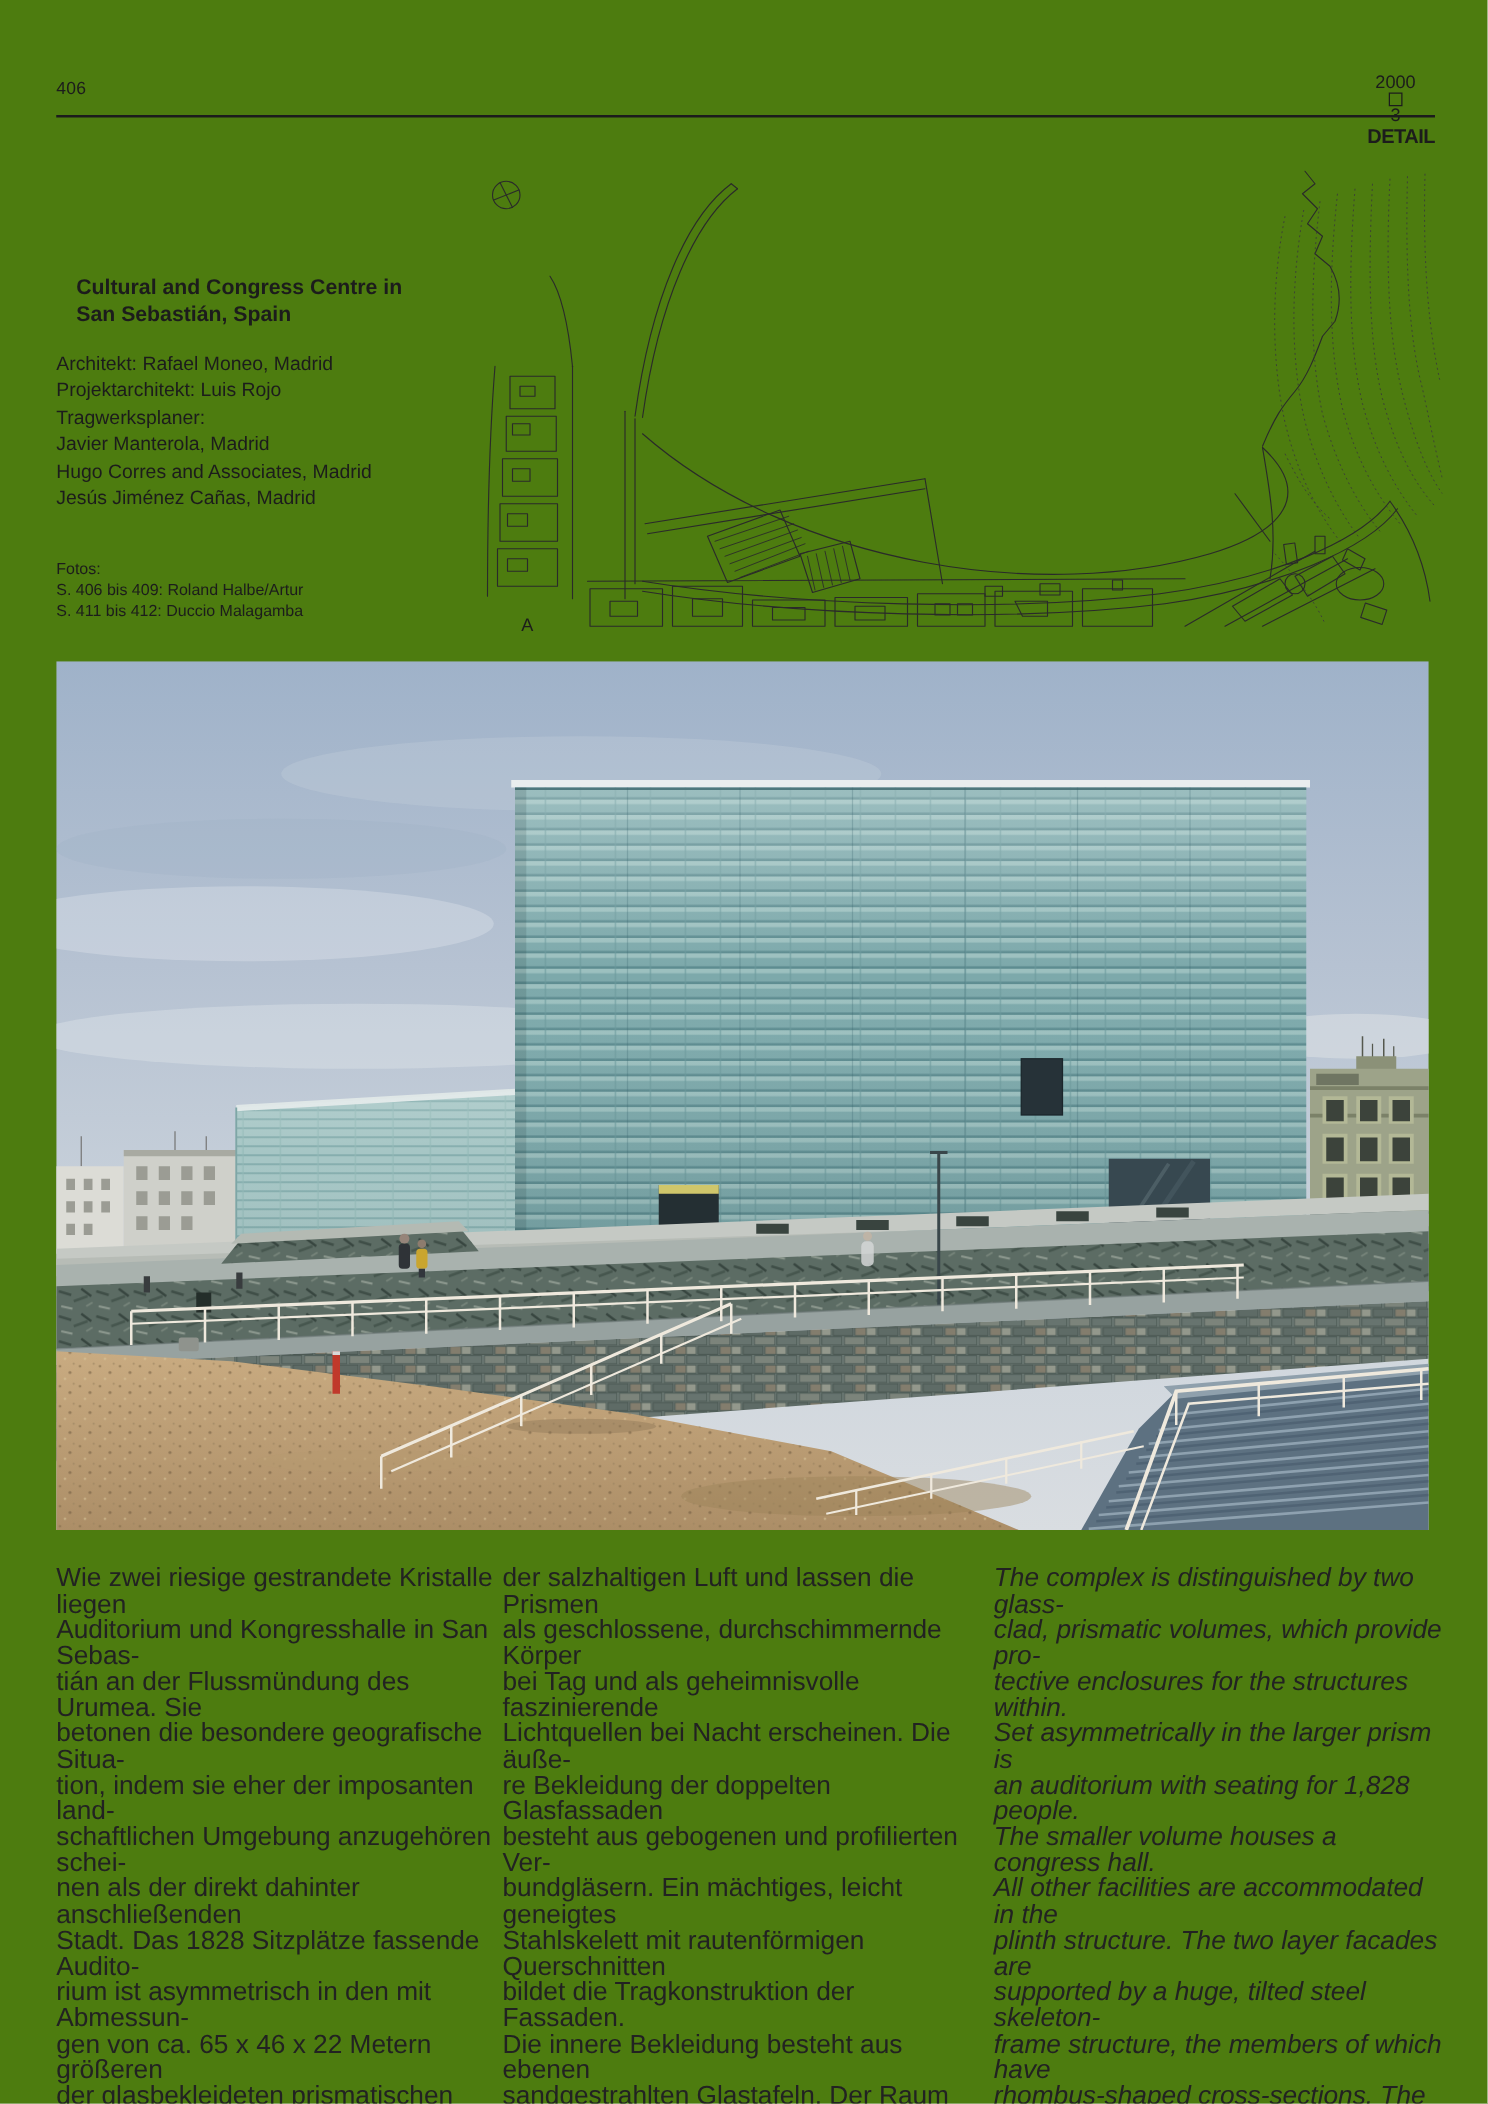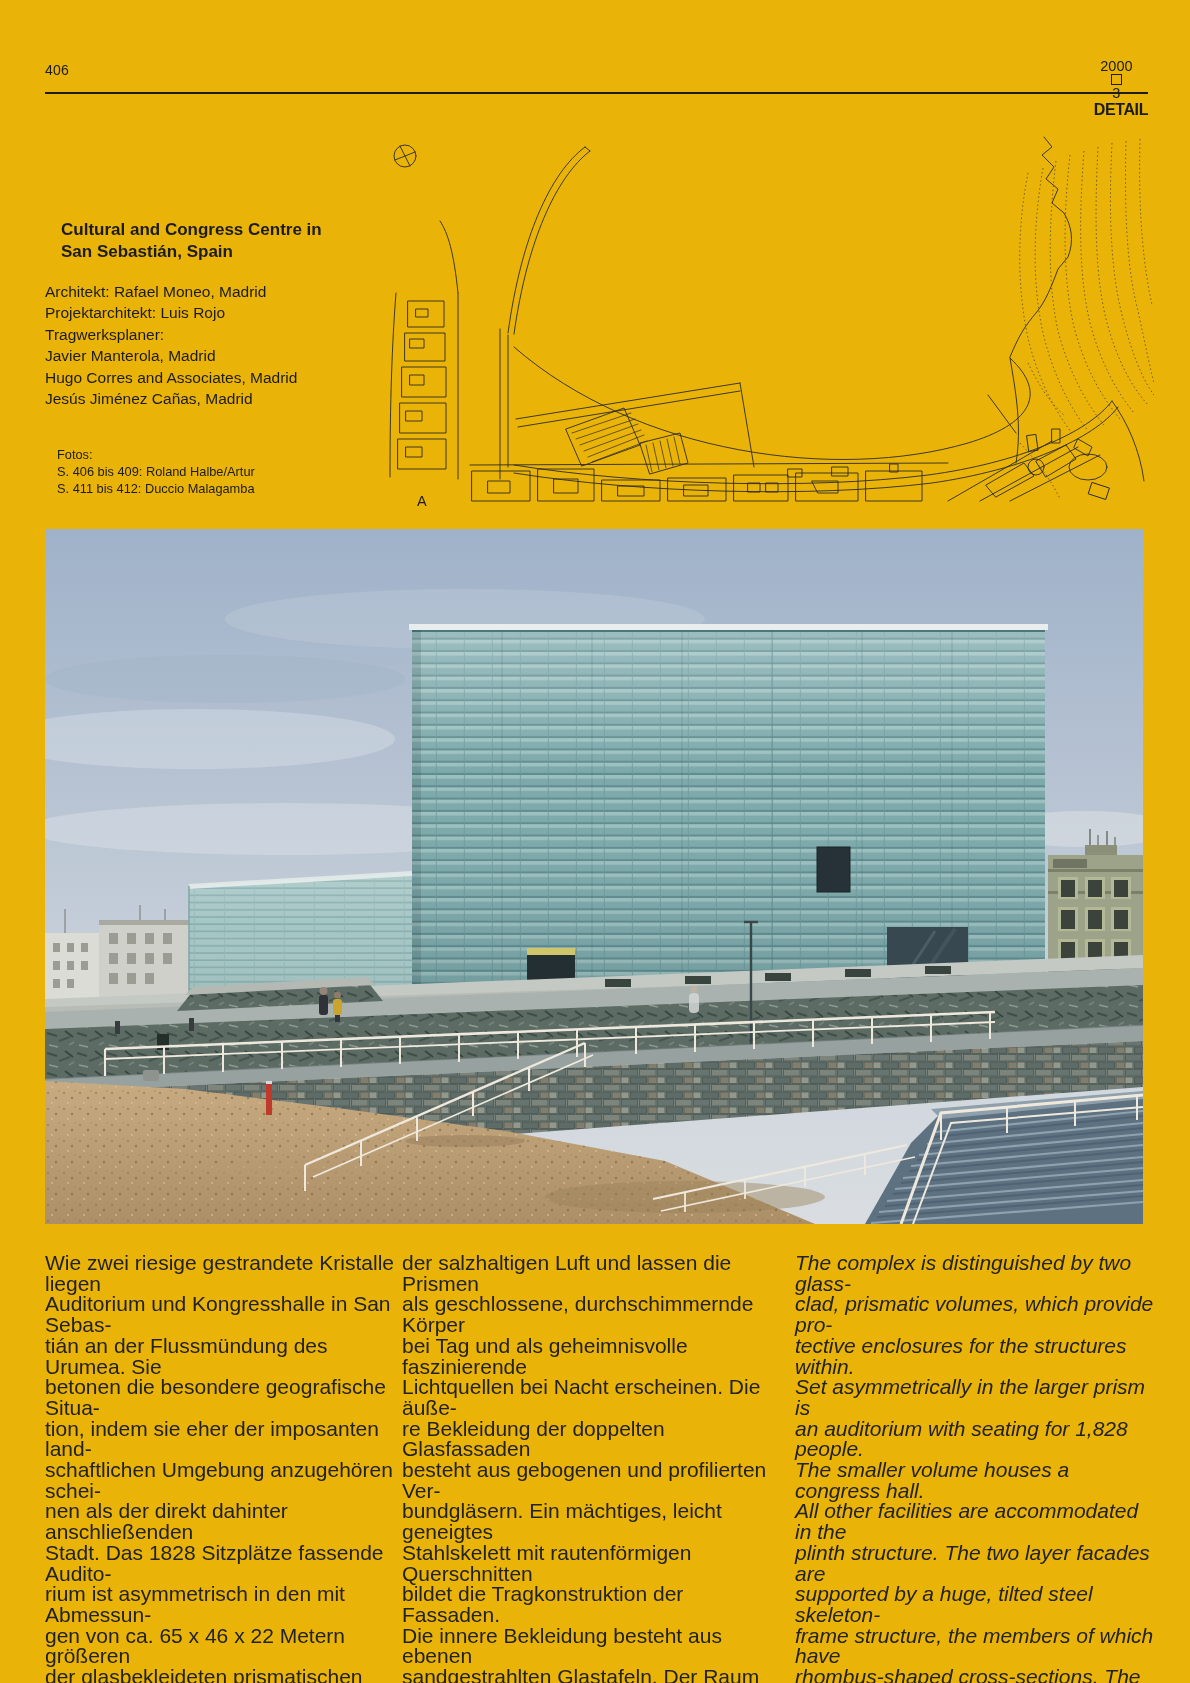--- a/index.html
+++ b/index.html
@@ -1,29 +1,29 @@
 <!DOCTYPE html>
 <html><head>
 <meta charset="utf-8">
 <style>
   html,body{margin:0;padding:0;background:#e8e8e8;}
-  .page{position:relative;width:1190px;height:1683px;background:#eab308;overflow:hidden;
+  .page{position:relative;width:1190px;height:1683px;background:#4d7c0f;overflow:hidden;
         font-family:"Liberation Sans","DejaVu Sans",sans-serif;color:#1c1c1c;}
   
   .folio-left{position:absolute;left:45px;top:62px;font-size:14px;letter-spacing:.2px;}
   .folio-right{position:absolute;right:42px;top:58px;display:flex;align-items:center;font-size:14.5px;flex-direction:column;}
   .issue-box{width:9px;height:9px;border:1.4px solid #1c1c1c;display:inline-block;margin:0 4px;}
   .magazine{font-weight:bold;font-size:16px;letter-spacing:-.4px;margin-left:9px;}
   .rule{position:absolute;left:45px;right:42px;top:92px;height:1.6px;background:#1c1c1c;}
   
   .pre{white-space:pre-line;}
   .title-de{position:absolute;left:45px;top:150px;width:360px;font-weight:bold;font-size:15.5px;line-height:21.5px;}
   .title-en{position:absolute;left:45px;top:219px;width:360px;font-weight:bold;font-size:17px;line-height:21.5px;margin-left:16px;}
   .credits{position:absolute;left:45px;top:281px;width:360px;font-size:15.5px;line-height:21.4px;}
-  .photo-credits{position:absolute;left:57px;top:446px;width:360px;font-size:12.8px;line-height:17px;}
+  .photo-credits{position:absolute;left:45px;top:446px;width:360px;font-size:12.8px;line-height:17px;}
   
   .siteplan{position:absolute;left:388px;top:133px;width:766px;height:374px;}
   .siteplan svg{display:block;width:100%;height:100%;}
   .plan-label{position:absolute;left:29px;bottom:-2px;font-size:14.5px;color:#1c1c1c;}
   
   .photo{position:absolute;left:45px;top:529px;width:1098px;height:695px;margin:0;}
   .photo svg{display:block;width:100%;height:100%;}
   
   .col{position:absolute;top:1253px;font-size:21px;line-height:20.7px;color:#222;}
   .col-de1{left:45px;width:368px;}

